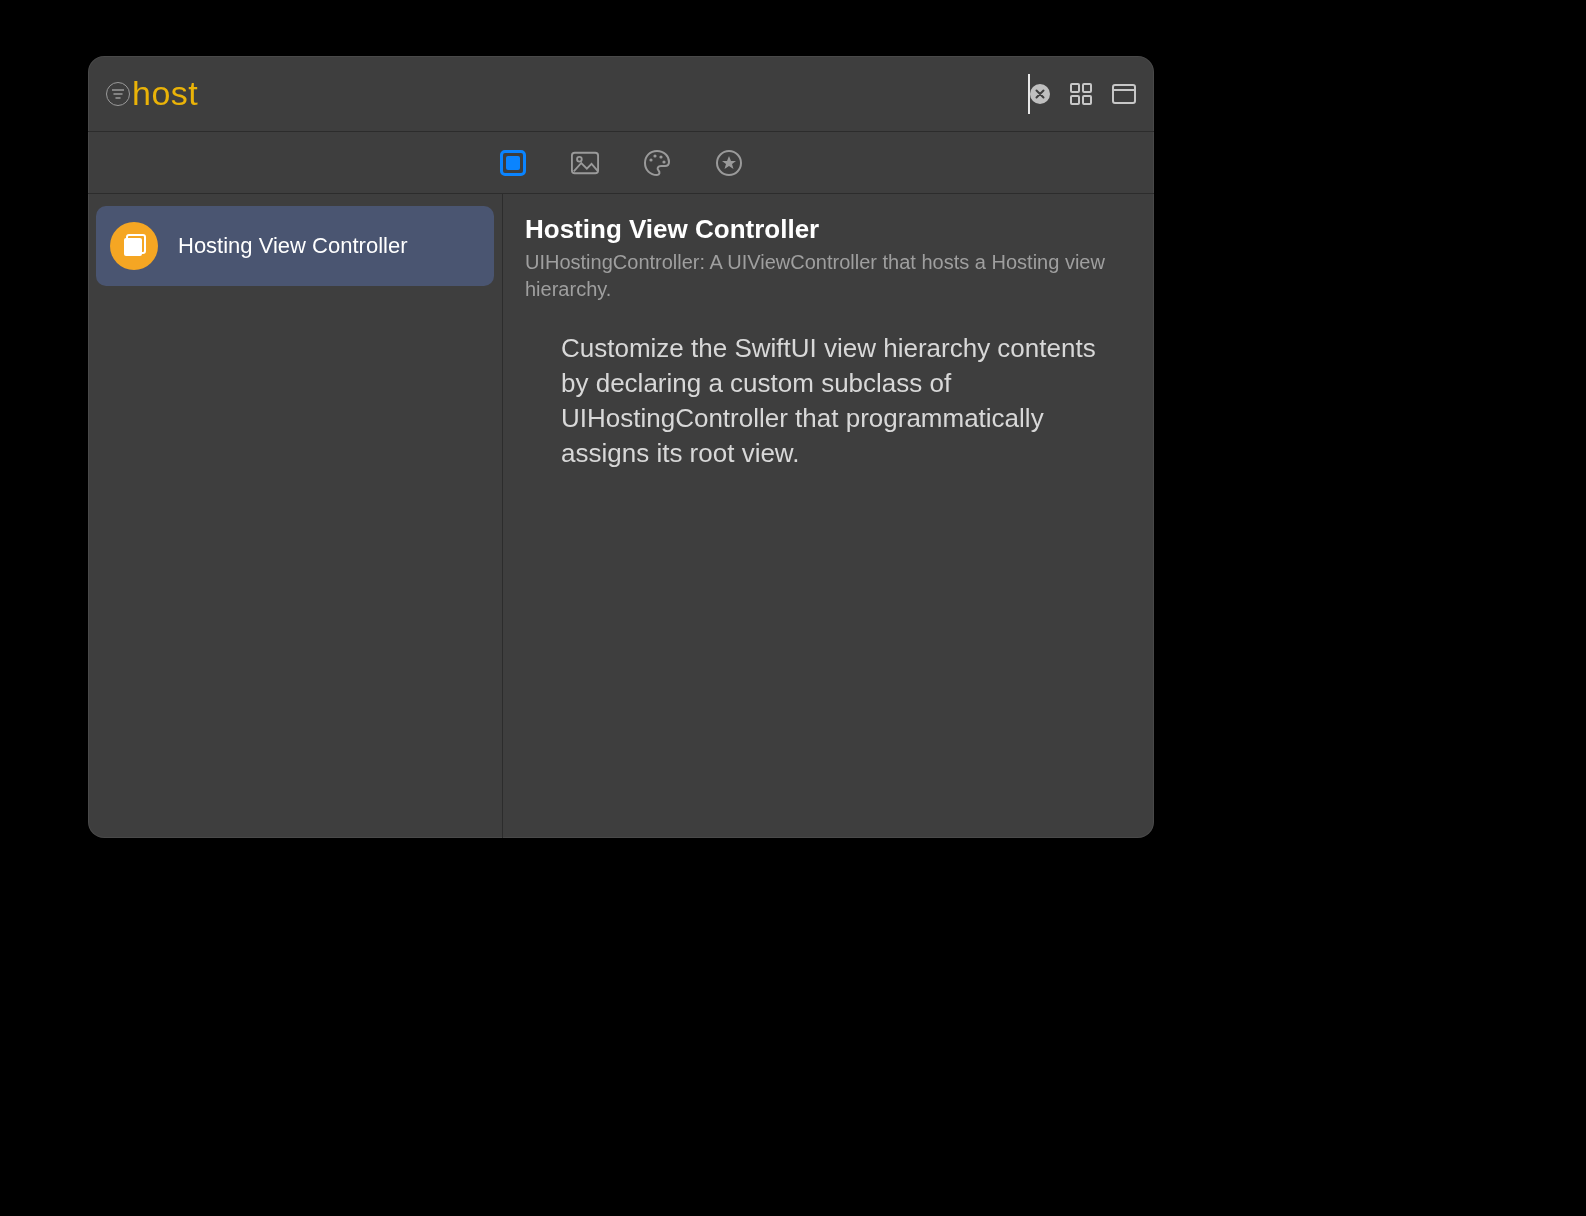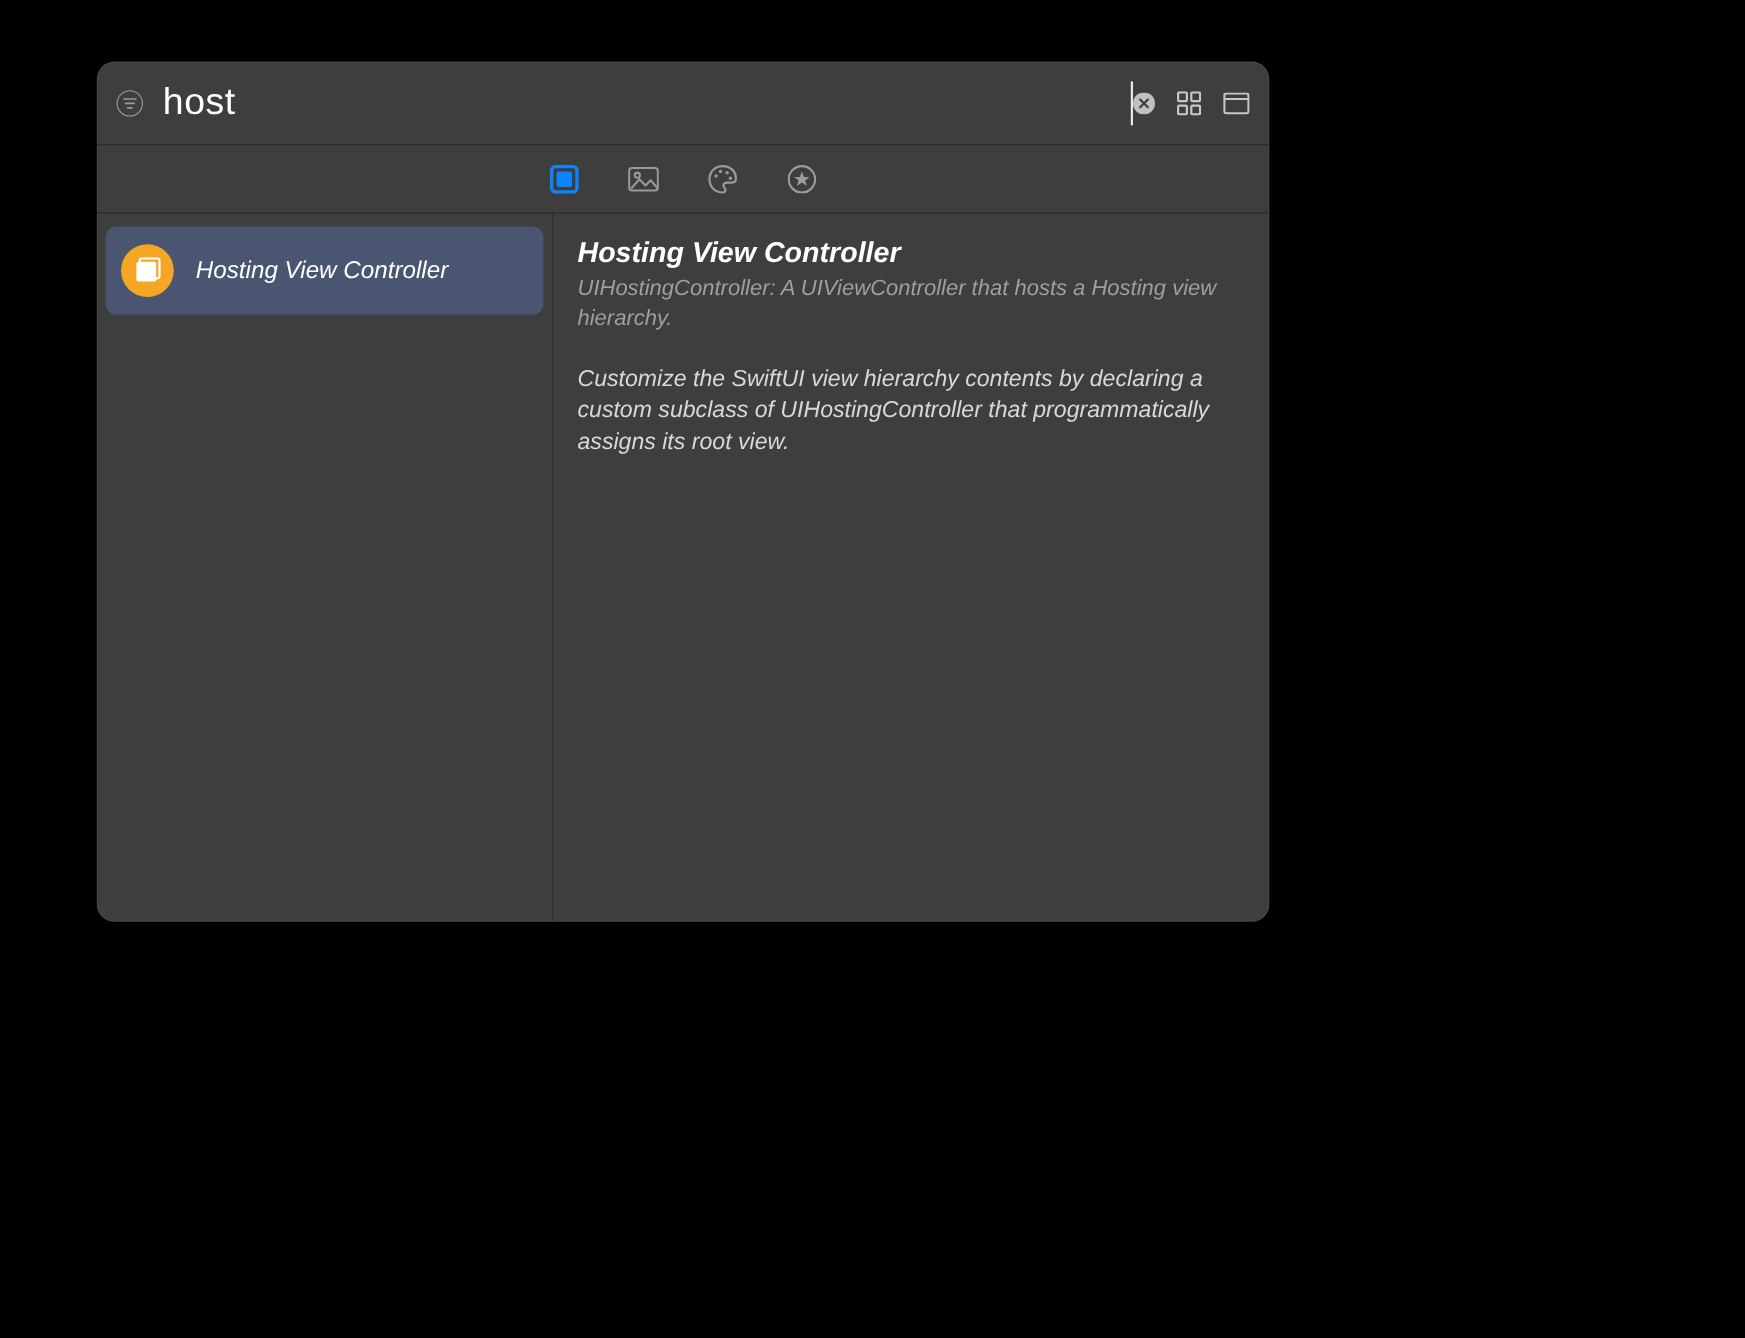--- a/index.html
+++ b/index.html
@@ -9,56 +9,56 @@
     position:absolute;left:88px;top:56px;width:1066px;height:782px;
     background:#3e3e3e;border-radius:16px;overflow:hidden;
     box-shadow:0 30px 60px rgba(0,0,0,.6),0 0 0 1px rgba(255,255,255,.06) inset;
   }
 
   
   .topbar{height:76px;border-bottom:1px solid #2c2c2c;display:flex;align-items:center;padding:0 18px;}
   .filter-circle{width:24px;height:24px;border:1.5px solid #9a9a9a;border-radius:50%;display:flex;align-items:center;justify-content:center;cursor:pointer;}
   .filter-circle svg{display:block;}
   .search-field{
-    flex:1;margin-left:16px;background:transparent;border:none;outline:none;
-    color:#ffffff;font-size:34px;font-weight:400;letter-spacing:.5px;
+    flex:1;background:transparent;border:none;outline:none;
+    color:#eab308;font-size:34px;font-weight:400;letter-spacing:.5px;
     caret-color:transparent;
   }
   .caret{width:2px;height:40px;background:#e8e8e8;margin-left:-6px;}
   .top-icons{display:flex;align-items:center;gap:20px;margin-left:auto;}
   .top-icon{color:#c7c7c7;cursor:pointer;display:flex;}
   .top-icon svg{display:block;}
 
   
   .tabrow{height:62px;border-bottom:1px solid #2c2c2c;display:flex;align-items:center;justify-content:center;gap:44px;}
   .tabicon{color:#9a9a9a;cursor:pointer;display:flex;align-items:center;justify-content:center;width:28px;height:28px;}
   .tabicon.active{color:#fff;}
   .tab-sq{width:26px;height:26px;border:3px solid #0a84ff;border-radius:5px;position:relative;}
   .tab-sq::after{content:"";position:absolute;inset:3px;border-radius:2px;background:#0a84ff;}
   .tabicon svg{display:block;}
 
   
-  .body{display:flex;height:calc(100% - 138px);font-style:italic;}
+  .body{display:flex;height:calc(100% - 138px);}
   .left{width:415px;border-right:1px solid #2c2c2c;padding:12px 8px;}
   .right{flex:1;padding:20px 26px 20px 22px;color:#d5d5d5;}
 
   .list-row{
     display:flex;align-items:center;gap:20px;
     background:#4a5571;border-radius:10px;padding:16px 14px;cursor:pointer;
   }
   .obj-icon{
     width:48px;height:48px;border-radius:50%;background:#f5a623;
     display:flex;align-items:center;justify-content:center;flex-shrink:0;
   }
   .obj-icon svg{display:block;}
   .list-label{color:#fff;font-size:22px;font-weight:500;}
 
   .detail-title{color:#fff;font-size:26px;font-weight:700;margin-bottom:4px;}
   .detail-sub{color:#9f9f9f;font-size:20px;line-height:1.35;margin-bottom:28px;}
-  .para{color:#d8d8d8;font-size:21px;line-height:1.35;margin-bottom:24px;}
+  .para{color:#d8d8d8;font-size:26px;line-height:1.35;margin-bottom:24px;margin-left:36px;}
 </style>
 </head>
 <body>
 
 <div class="stage">
   <div class="panel">
 
     <div class="topbar">
       <div class="filter-circle">
         <svg width="12" height="10" viewBox="0 0 12 10">

